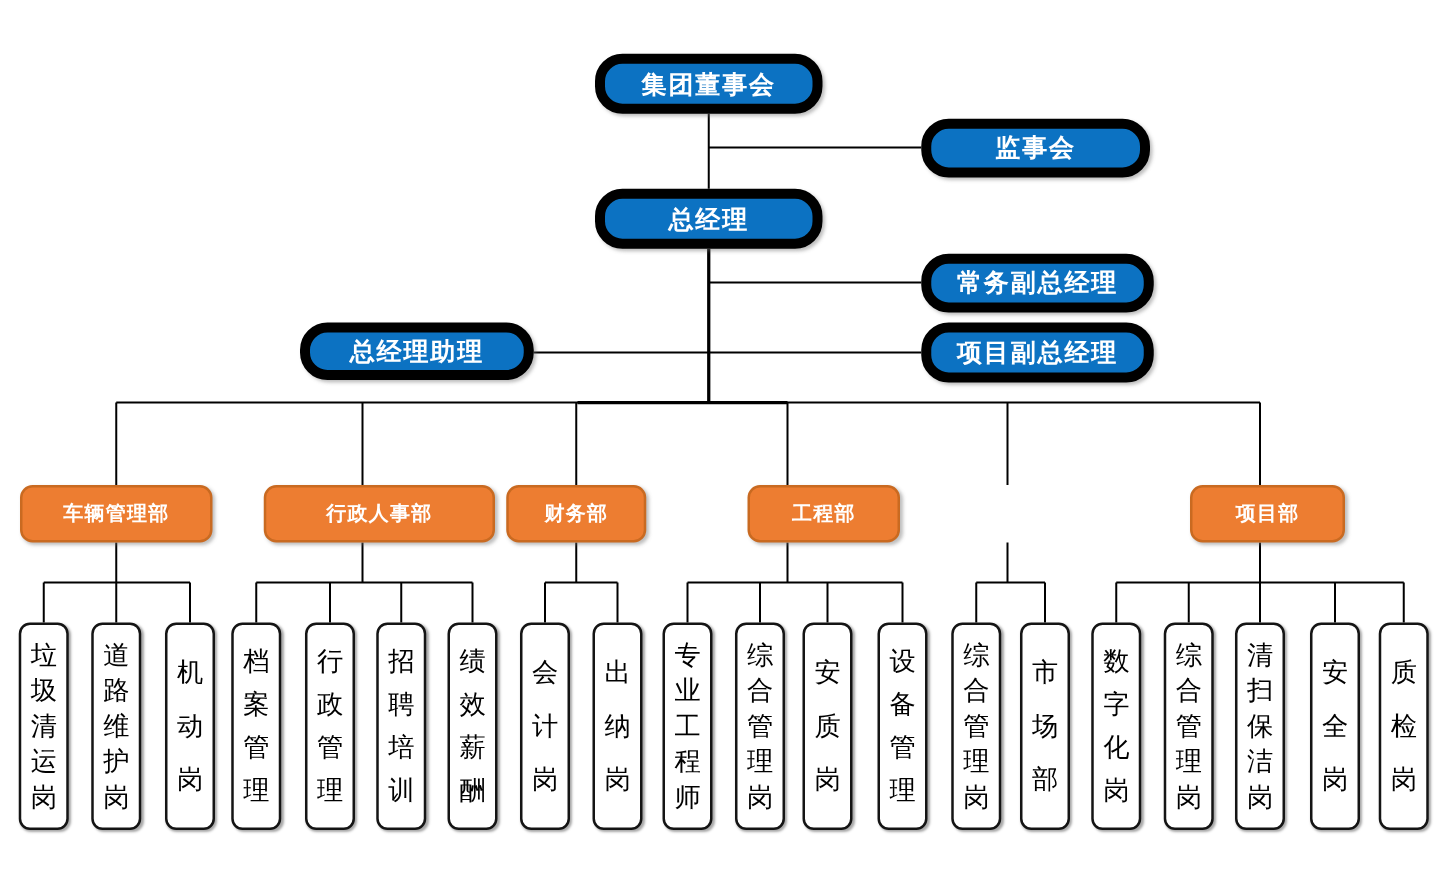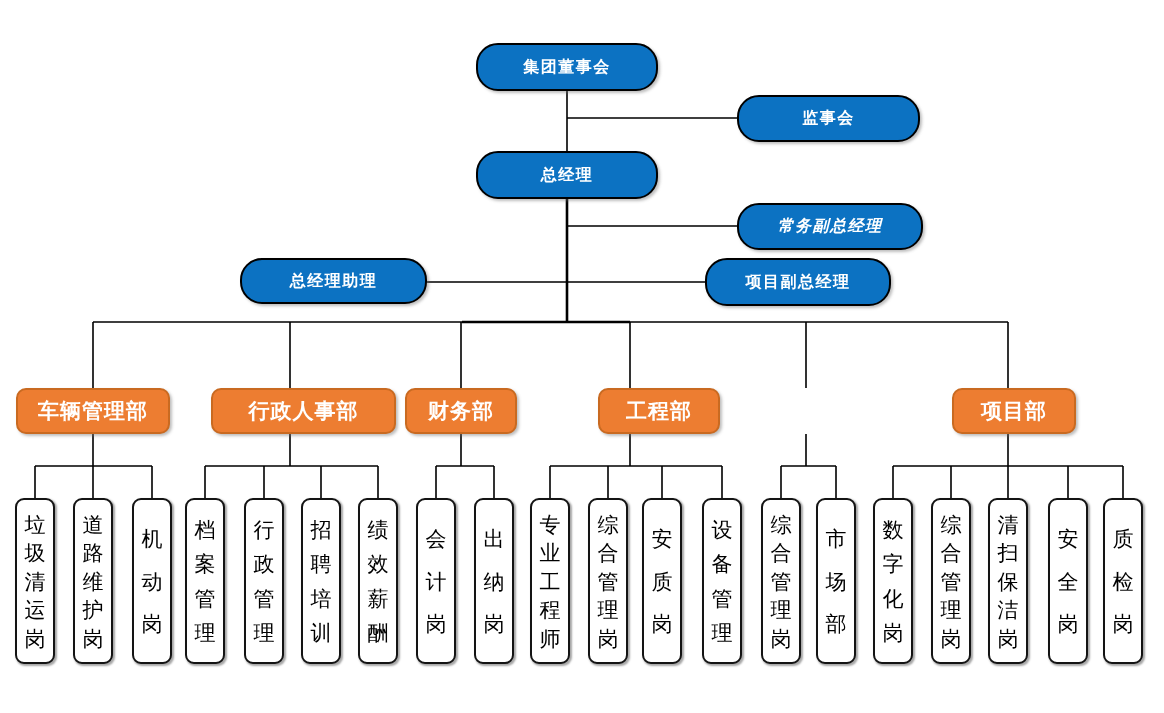--- a/index.html
+++ b/index.html
@@ -23,35 +23,35 @@
   .node {
     position: absolute;
     display: flex;
     align-items: center;
     justify-content: center;
     text-align: center;
     white-space: nowrap;
   }
   .bluebox {
     background: #0C72C2;
-    border: 2px solid #000000;
+    border: 8px solid #000000;
     border-radius: 22px;
     color: #ffffff;
     font-weight: bold;
-    font-size: 16px;
+    font-size: 20px;
     letter-spacing: 1.5px;
     box-shadow: 2px 2px 3px rgba(110,110,110,0.45);
   }
   .orangebox {
     background: #ED7D31;
     border: 2px solid #C96A21;
     border-radius: 10px;
     color: #ffffff;
     font-weight: bold;
-    font-size: 21px;
+    font-size: 16px;
     letter-spacing: 1px;
     box-shadow: 2px 2px 3px rgba(110,110,110,0.45);
   }
   .vbox {
     position: absolute;
     top: 498px;
     width: 40px;
     height: 166px;
     background: #ffffff;
     border: 2px solid #141414;
@@ -88,25 +88,25 @@
       M1008 434 V466 M893 466 H1123 M893 466 V498 M951 466 V498 M1008 466 V498 M1068 466 V498 M1123 466 V498"></path>
     <path fill="none" stroke="#000000" stroke-width="2.6" d="M567 199 V322 M462 322 H630"></path>
   </svg>
 
   <div class="node bluebox" style="left:476px; top:43px; width:182px; height:48px;">集团董事会</div>
 
   <div class="node bluebox" style="left:737px; top:95px; width:183px; height:47px;text-align:center;">监事会</div>
 
   <div class="node bluebox" style="left:476px; top:151px; width:182px; height:48px;">总经理</div>
 
-  <div class="node bluebox" style="left:737px; top:203px; width:186px; height:47px;font-style:italic;">常务副总经理</div>
+  <div class="node bluebox" style="left:737px; top:203px; width:186px; height:47px;">常务副总经理</div>
 
   <div class="node bluebox" style="left:240px; top:258px; width:187px; height:46px;">总经理助理</div>
 
-  <div class="node bluebox" style="left:705px; top:258px; width:186px; height:48px;">项目副总经理</div>
+  <div class="node bluebox" style="left:737px; top:258px; width:186px; height:48px;">项目副总经理</div>
 
   <div class="node orangebox" style="left:16px; top:388px; width:154px; height:46px;">车辆管理部</div>
 
   <div class="node orangebox" style="left:211px; top:388px; width:185px; height:46px;">行政人事部</div>
 
   <div class="node orangebox" style="left:405px; top:388px; width:112px; height:46px;">财务部</div>
 
   <div class="node orangebox" style="left:575px; top:388px; width:122px; height:46px;margin-left:23px;">工程部</div>
 
 

